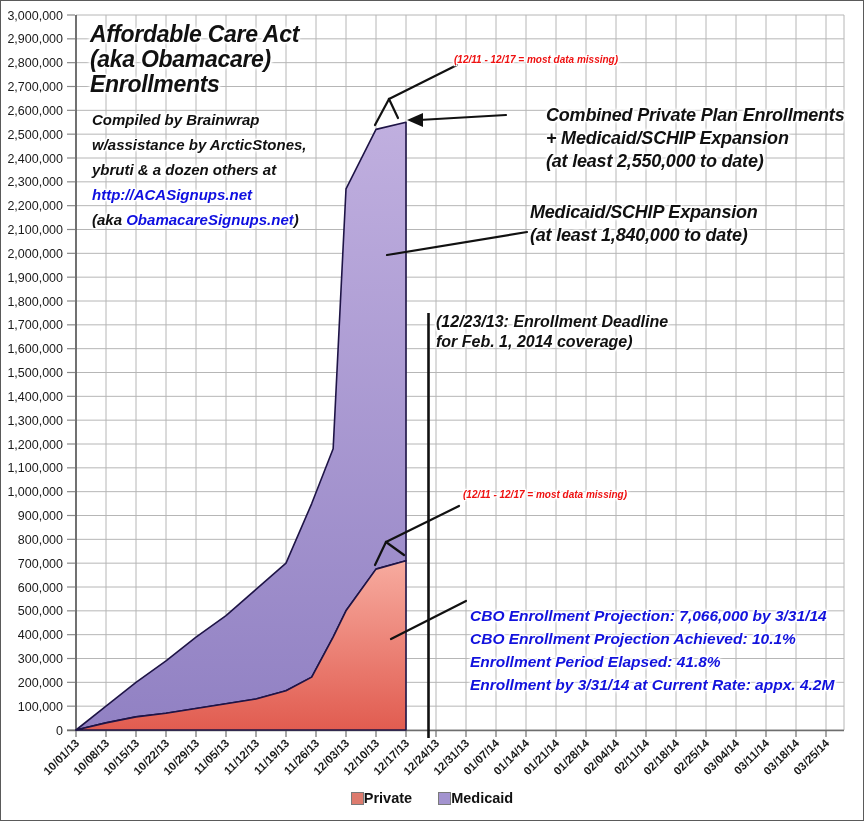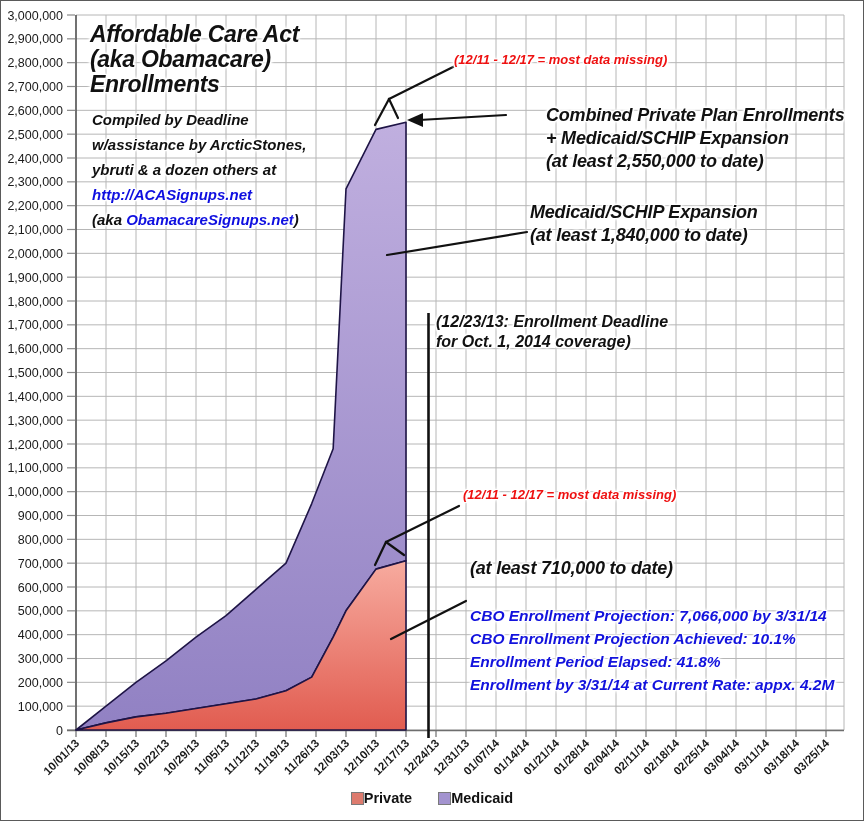--- a/index.html
+++ b/index.html
@@ -19,21 +19,21 @@
     font-weight:bold;
     color:#111;
     white-space:nowrap;
     text-shadow:-1px -1px 0 #fff,1px -1px 0 #fff,-1px 1px 0 #fff,1px 1px 0 #fff,
                 -2px 0 3px #fff,2px 0 3px #fff,0 -2px 3px #fff,0 2px 3px #fff;
   }
   .title{font-size:23px;line-height:25px;letter-spacing:-0.3px;}
   .credits{font-size:15px;line-height:25px;}
   .big{font-size:18px;line-height:23px;letter-spacing:-0.2px;}
   .mid{font-size:16px;line-height:20px;}
-  .small{font-size:13px;line-height:19px;text-align:right;}
+  .small{font-size:10px;line-height:19px;text-align:right;}
   .cbo{font-size:15.5px;line-height:23px;}
   .red{color:#ee1111;}
   .blue{color:#1212dd;}
   .link{color:#0f0fe0;cursor:pointer;}
   .legend{
     position:absolute;left:0;right:0;top:789px;
     display:flex;justify-content:center;align-items:center;gap:26px;
   }
   .legend-item{display:flex;align-items:center;gap:0;}
   .swatch{width:13px;height:13px;border:1px solid #7a7a7a;box-sizing:border-box;display:inline-block;}
@@ -252,21 +252,21 @@
       <polygon points="406,119 422,112 422,126" fill="#111111" stroke="none"></polygon>
     </svg>
 
   <div class="ann title" style="left:89px;top:21px;">
     <div>Affordable Care Act</div>
     <div>(aka Obamacare)</div>
     <div>Enrollments</div>
   </div>
 
   <div class="ann credits" style="left:91px;top:106px;">
-    <div>Compiled by Deadline</div>
+    <div>Compiled by Brainwrap</div>
     <div>w/assistance by ArcticStones,</div>
     <div>ybruti &amp; a dozen others at</div>
     <div class="link">http://ACASignups.net</div>
     <div>
       <span>(aka </span><span class="link">ObamacareSignups.net</span><span>)</span>
     </div>
   </div>
 
   <div class="ann small red" style="left:453px;top:49px;">(12/11 - 12/17 = most data missing)</div>
 
@@ -276,27 +276,26 @@
     <div>(at least 2,550,000 to date)</div>
   </div>
 
   <div class="ann big" style="left:529px;top:200px;">
     <div>Medicaid/SCHIP Expansion</div>
     <div>(at least 1,840,000 to date)</div>
   </div>
 
   <div class="ann mid" style="left:435px;top:311px;">
     <div>(12/23/13: Enrollment Deadline</div>
-    <div>for Oct. 1, 2014 coverage)</div>
+    <div>for Feb. 1, 2014 coverage)</div>
   </div>
 
   <div class="ann small red" style="left:462px;top:484px;">(12/11 - 12/17 = most data missing)</div>
 
   <div class="ann big" style="left:469px;top:556px;">
-    <div>(at least 710,000 to date)</div>
   </div>
 
   <div class="ann cbo blue" style="left:469px;top:603px;">
     <div>CBO Enrollment Projection: 7,066,000 by 3/31/14</div>
     <div>CBO Enrollment Projection Achieved: 10.1%</div>
     <div>Enrollment Period Elapsed: 41.8%</div>
     <div>Enrollment by 3/31/14 at Current Rate: appx. 4.2M</div>
   </div>
 
   <div class="legend">

